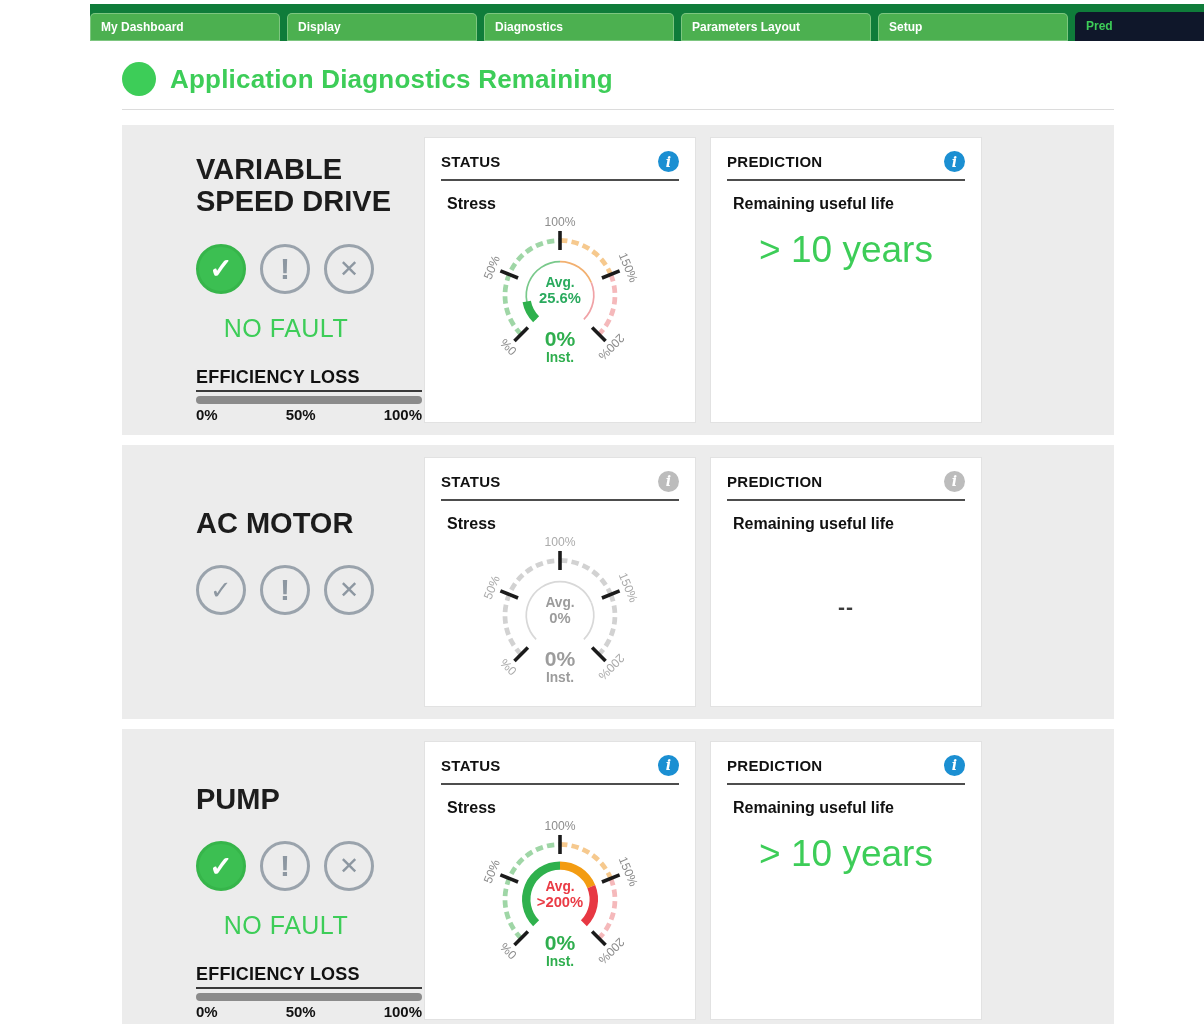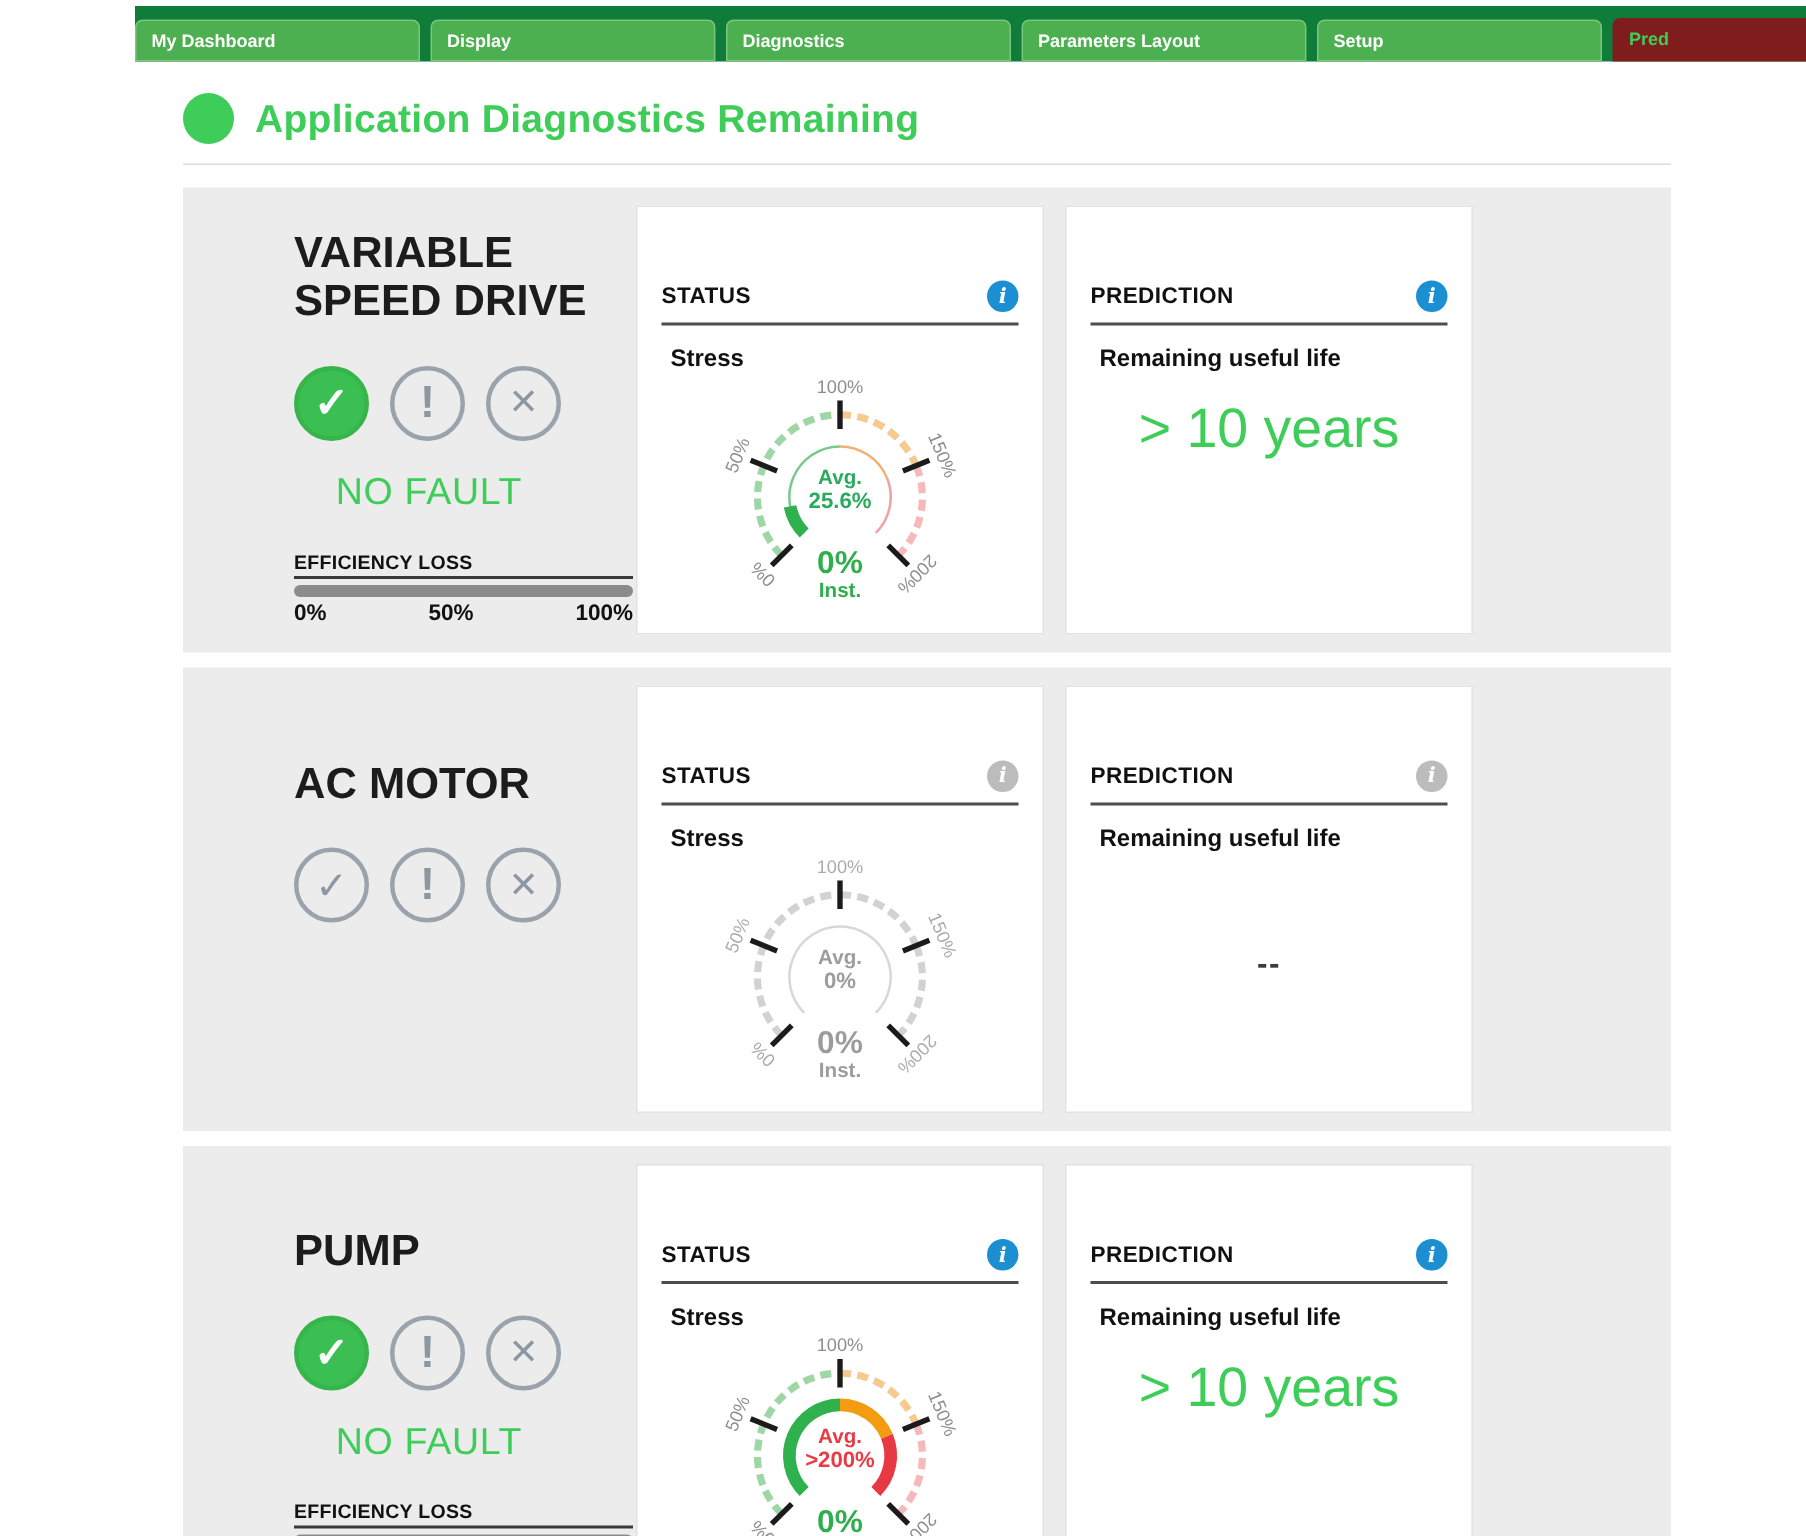--- a/index.html
+++ b/index.html
@@ -7,21 +7,21 @@
               font-family:"Liberation Sans", sans-serif; }
 
   
   .tabbar { margin:4px 0 0 90px; height:37px; background:#0f7c3a;
             display:flex; align-items:flex-end; }
   .tab { flex:0 0 190px; height:28px; line-height:28px; margin-right:7px;
          background:#4cb050; color:#fff; font-weight:bold; font-size:12px;
          padding-left:11px; border-radius:5px 5px 0 0;
          box-shadow: inset 0 0 0 1px rgba(255,255,255,0.28);
          white-space:nowrap; overflow:hidden; cursor:pointer; }
-  .tab.active { flex:1 1 auto; margin-right:0; background:#7f1d1d; color:#3dcd58;
+  .tab.active { flex:1 1 auto; margin-right:0; background:#0f172a; color:#3dcd58;
                 border-radius:5px 0 0 0; box-shadow:none; height:29px; }
 
   
   .title-row { display:flex; align-items:center; gap:14px;
                margin:21px 90px 0 122px; padding-bottom:13px;
                border-bottom:1px solid #dcdcdc; }
   .title-dot { width:34px; height:34px; border-radius:50%; background:#3dcd58; }
   h1.page-title { font-size:26px; font-weight:bold; color:#3dcd58; letter-spacing:.2px; }
 
   
@@ -48,30 +48,30 @@
   .s-icon.warn .glyph { font-size:30px; line-height:1; }
   .s-icon.err  .glyph { font-size:24px; font-weight:normal; }
   .s-icon.ok   .glyph { font-size:26px; font-weight:normal; }
   .s-icon.ok.active { background:#3cbf52; border-color:#36b54a; }
   .s-icon.ok.active .glyph { color:#fff; font-size:28px; font-weight:bold; }
 
   .fault-text { color:#3dcd58; font-size:25px; margin-top:20px;
                 width:180px; text-align:center; letter-spacing:.5px; }
 
   .efficiency { margin-top:24px; width:226px; }
-  .eff-label { font-size:13px; font-weight:bold; color:#111;
+  .eff-label { font-size:18px; font-weight:bold; color:#111;
                border-bottom:2px solid #3a3a3a; padding-bottom:2px; letter-spacing:.2px; }
   .eff-bar { height:8px; background:#8b8b8b; border-radius:4px; margin-top:4px; }
   .eff-ticks { display:flex; justify-content:space-between;
                font-weight:bold; font-size:15px; color:#111; margin-top:2px; }
 
   
   .card { background:#fff; border:1px solid #e2e2e2; padding:13px 16px 12px; }
   .card-head { display:flex; justify-content:space-between; align-items:center;
-               border-bottom:2px solid #4d4d4d; padding-bottom:7px;margin-top:36px; }
+               border-bottom:2px solid #4d4d4d; padding-bottom:7px; }
   .card-title { font-size:15px; font-weight:bold; color:#111; letter-spacing:.3px; }
   .info-icon { width:21px; height:21px; border-radius:50%; background:#1b8fd2;
                color:#fff; font-family:"DejaVu Serif", serif; font-style:italic;
                font-weight:bold; font-size:14px; display:flex; align-items:center;
                justify-content:center; cursor:pointer; flex:0 0 auto; }
   .info-icon.gray { background:#bcbcbc; }
 
   .metric-label { font-weight:bold; font-size:16px; color:#111; margin:14px 0 0 6px; }
 
   

